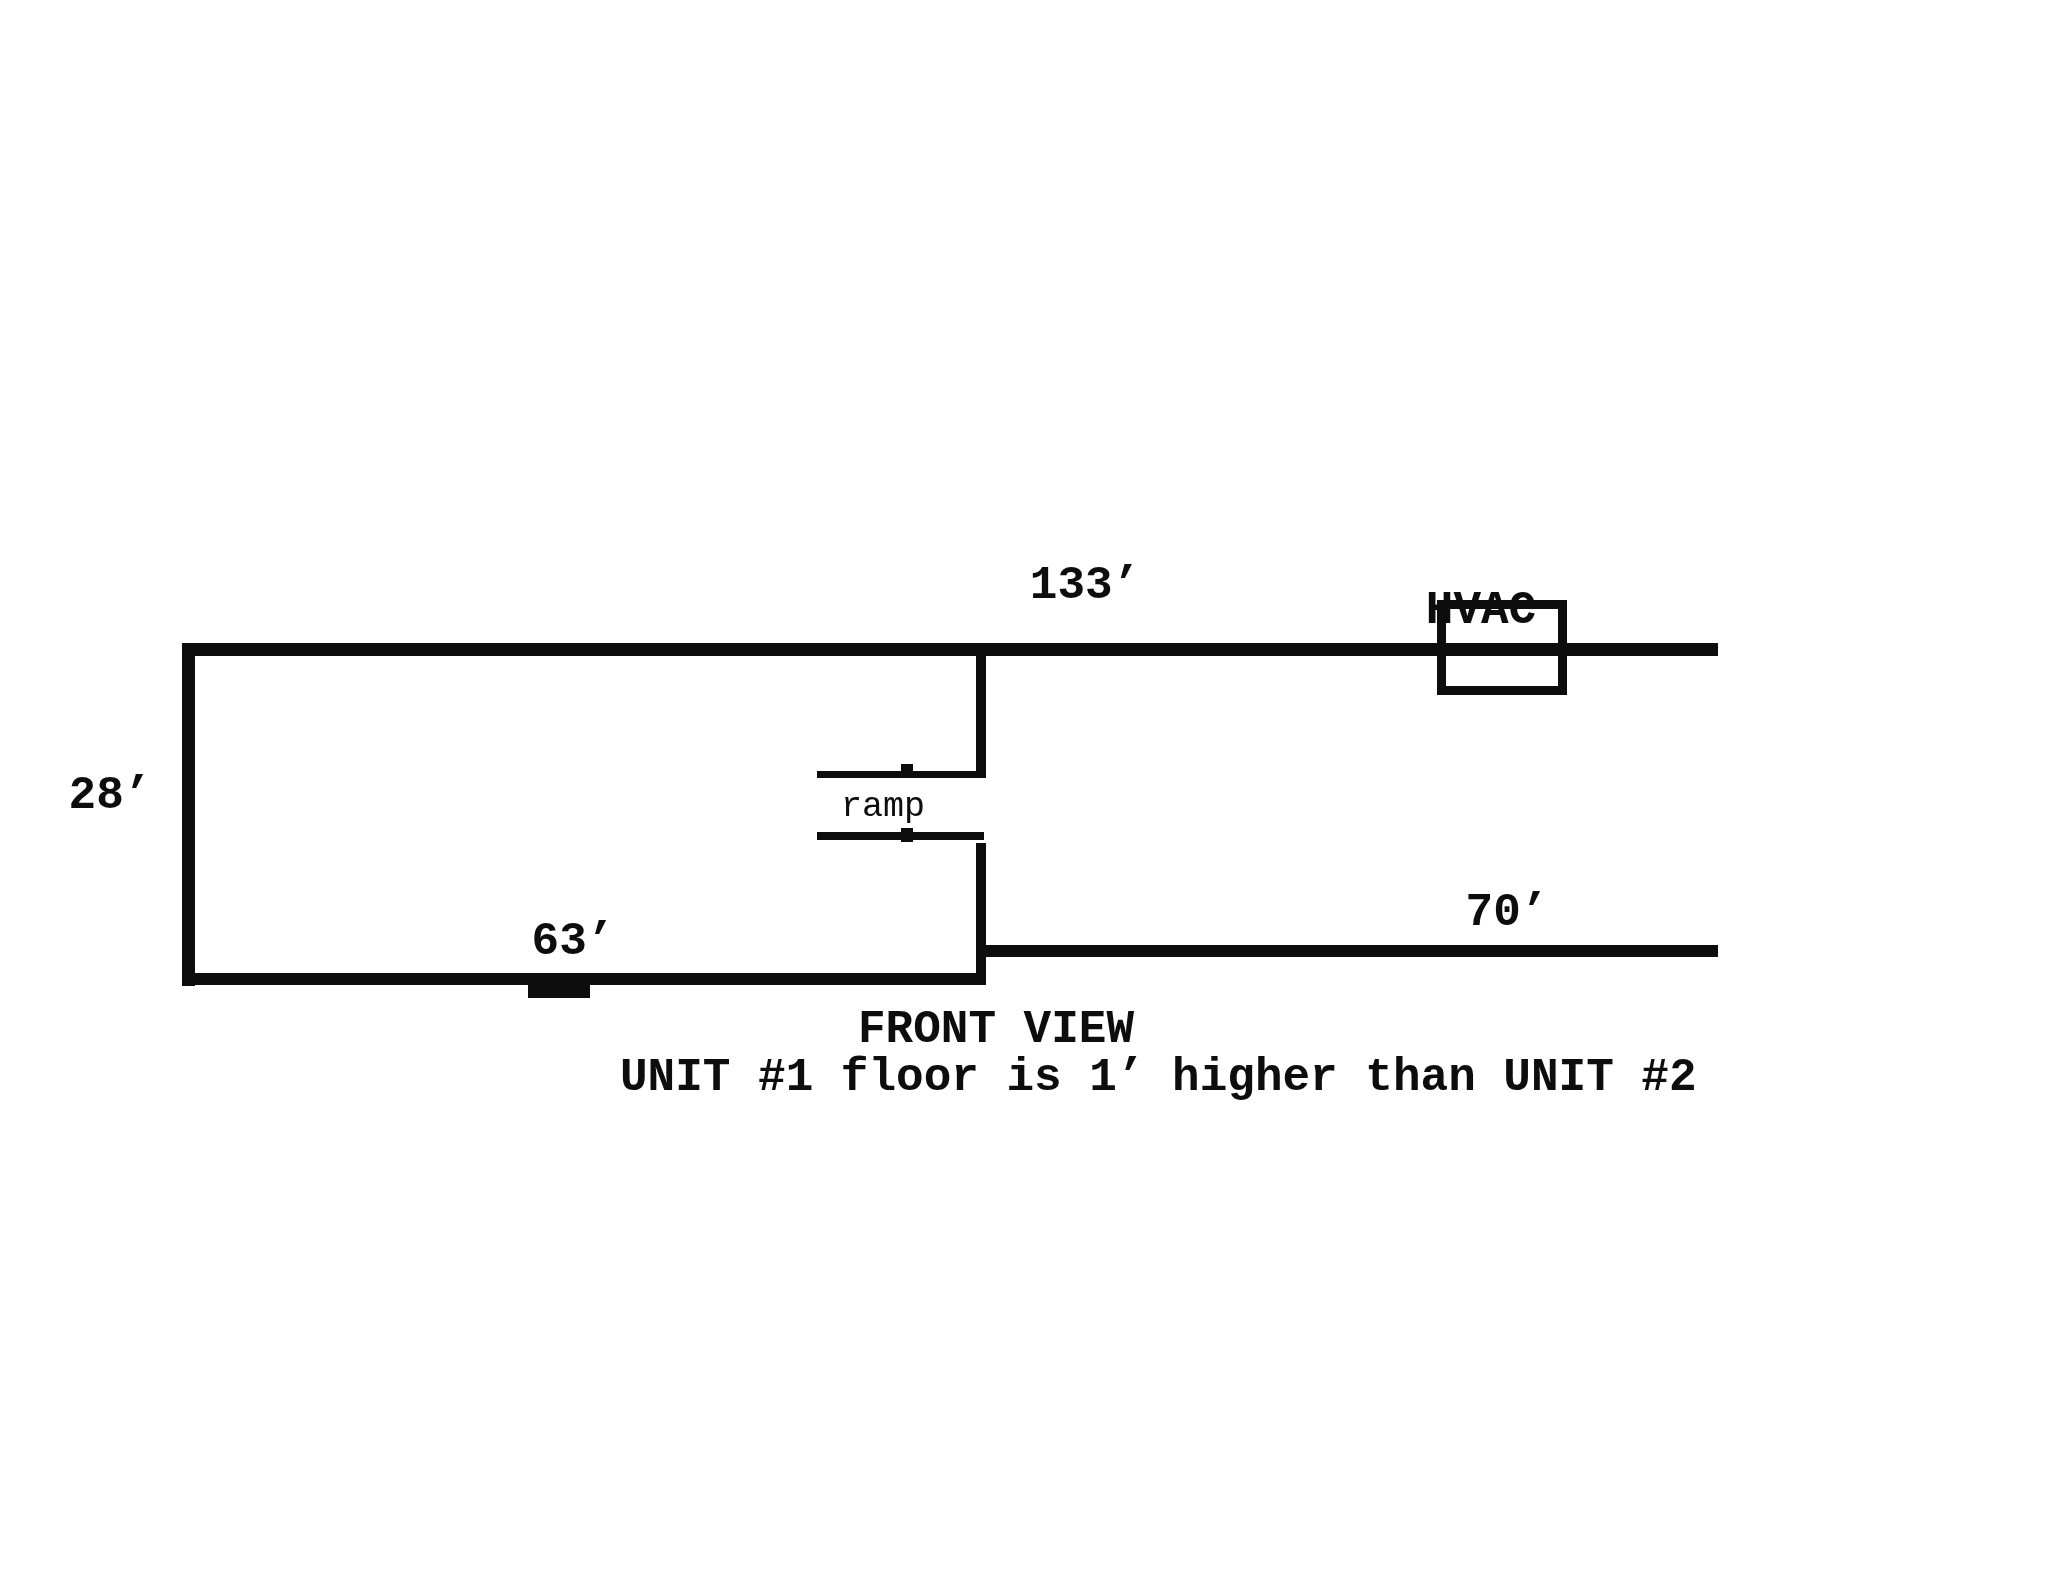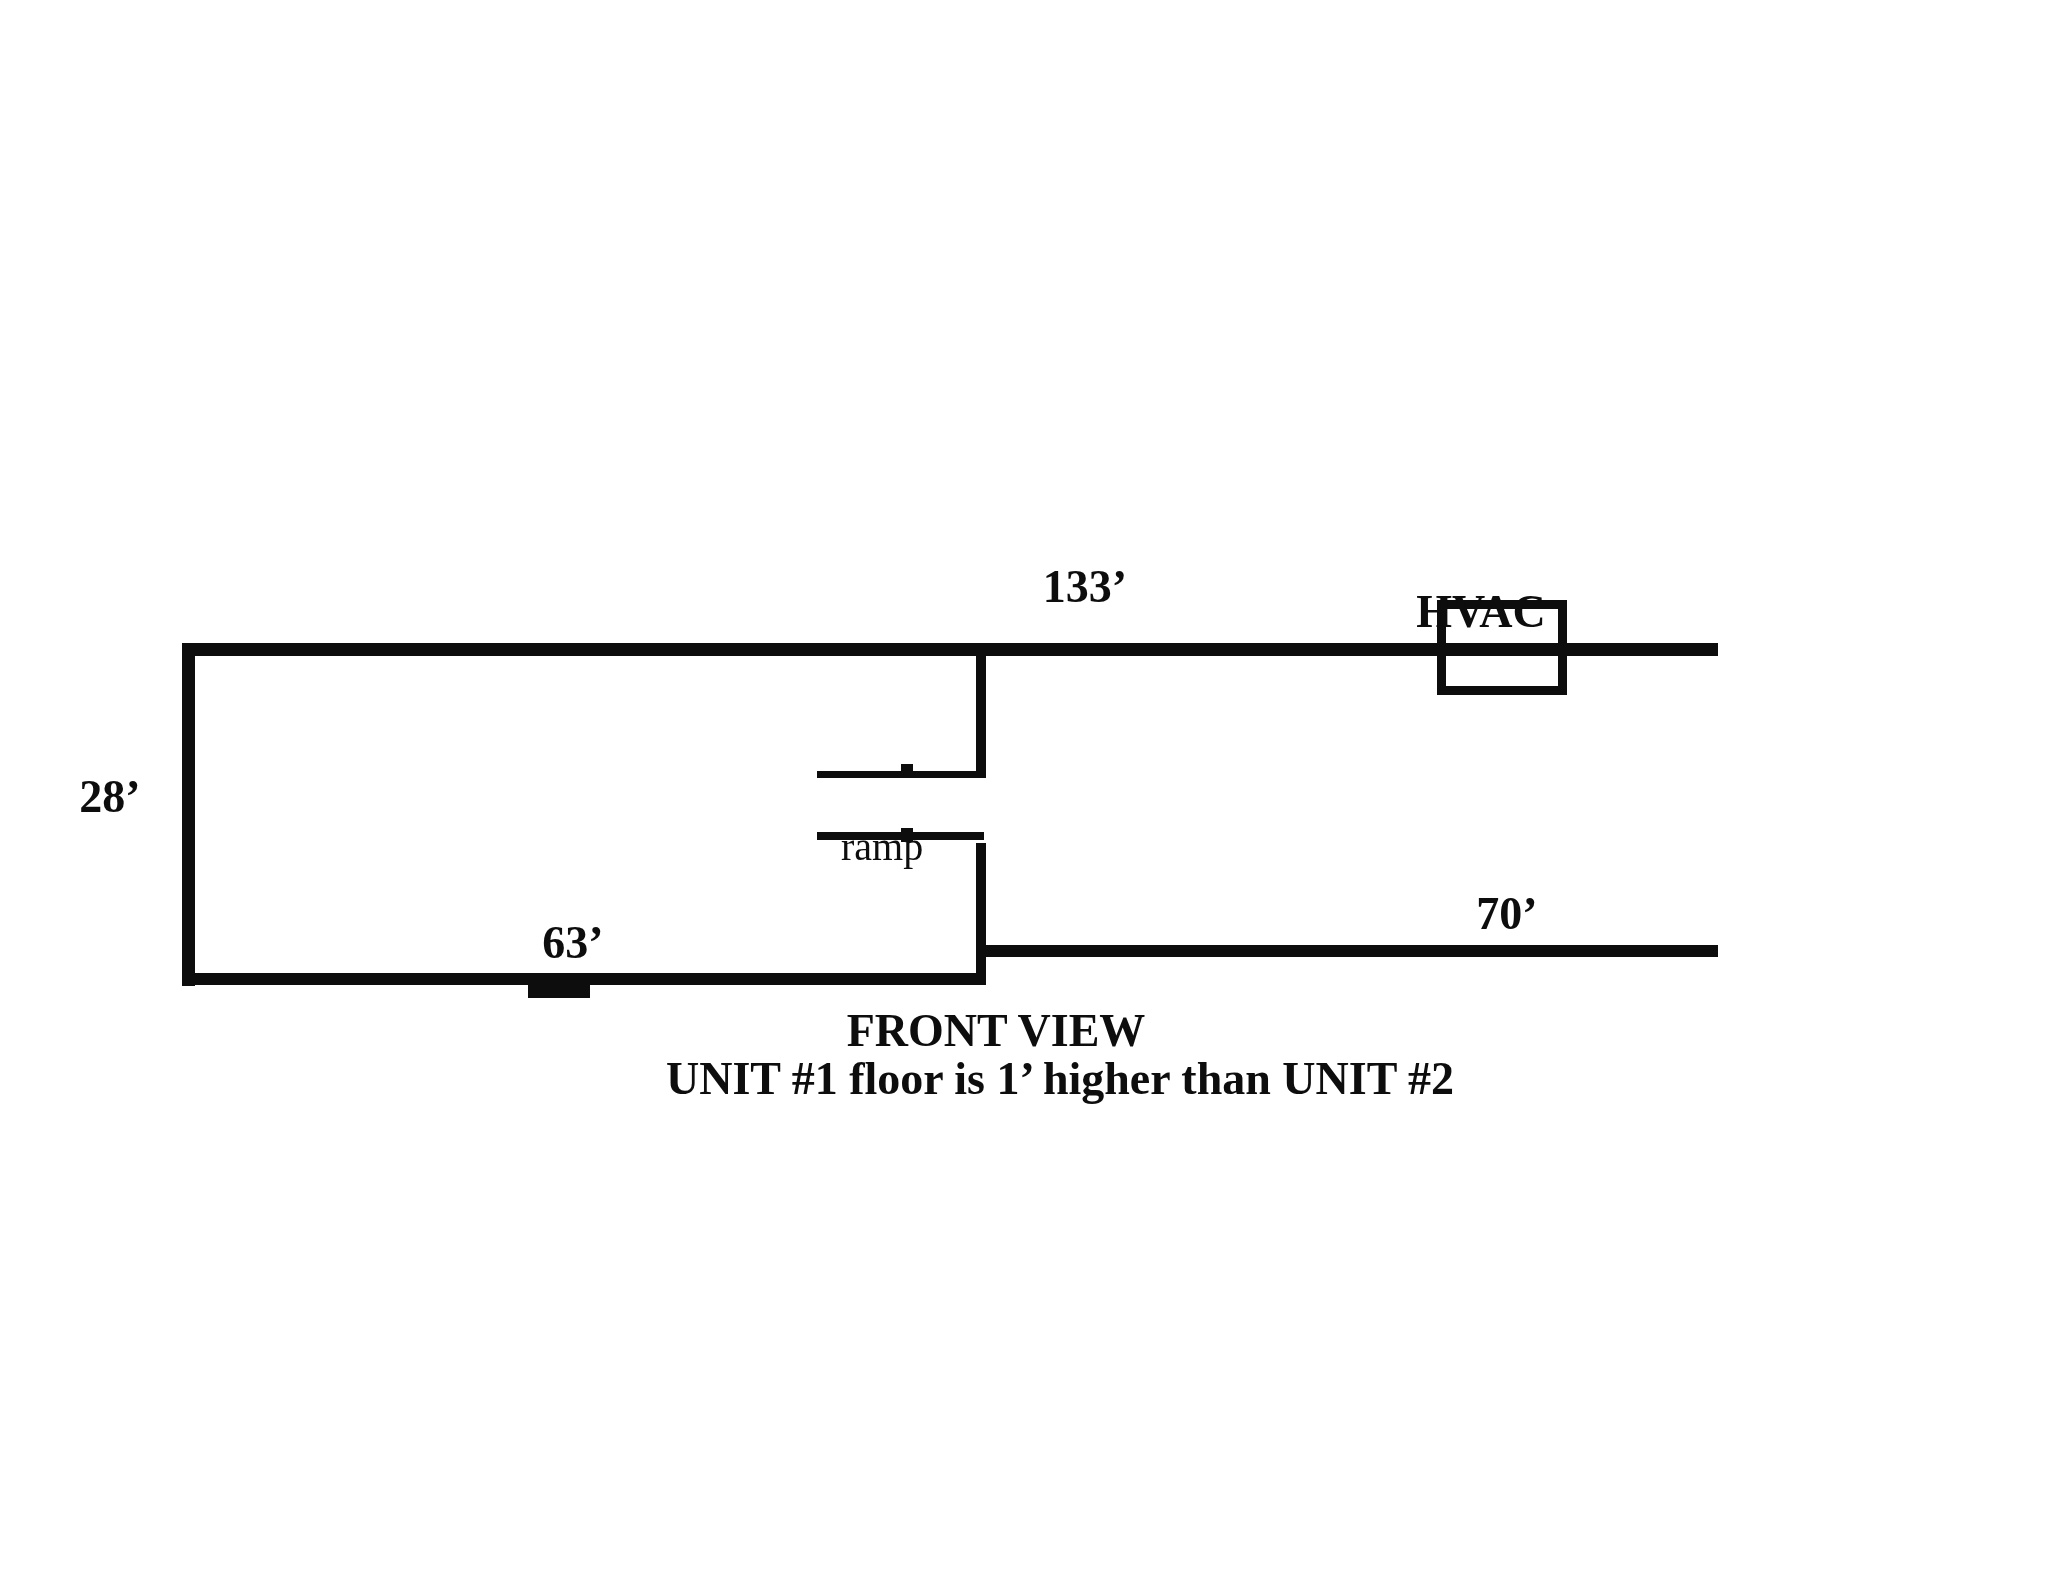--- a/index.html
+++ b/index.html
@@ -5,21 +5,21 @@
   html, body {
     margin: 0;
     padding: 0;
     background: #ffffff;
   }
   #canvas {
     position: relative;
     width: 1718px;
     height: 1580px;
     background: #ffffff;
-    font-family: Liberation Serif, serif;
+    font-family: Liberation Mono, monospace;
     color: #0d0d0d;
     overflow: hidden;
   }
   .ink {
     position: absolute;
     background: #0d0d0d;
   }
   .txt {
     position: absolute;
     color: #0d0d0d;
@@ -76,21 +76,21 @@
 
   <div class="txt center" style="left:1413px; top:556px; width:136px;margin-top:31px;">HVAC</div>
 
 
   <div class="txt center" style="left:60px; top:772px; width:100px;">28’</div>
 
   <div class="txt center" style="left:1926px; top:775px; width:100px;">24’</div>
 
 
 
-  <div class="txt regular" style="left:841px; top:826px; font-size:40px; line-height:42px;">ramp</div>
+  <div class="txt regular" style="left:841px; top:786px; font-size:35px; line-height:42px;">ramp</div>
 
   <div class="txt center" style="left:518px; top:918px; width:110px;">63’</div>
 
   <div class="txt center" style="left:1452px; top:889px; width:110px;">70’</div>
 
   <div class="txt center" style="left:746px; top:1006px; width:500px;">FRONT VIEW</div>
 
   <div class="txt center" style="left:620px; top:1054px; width:880px;">UNIT #1 floor is 1’ higher than UNIT #2</div>
 
 </div>

